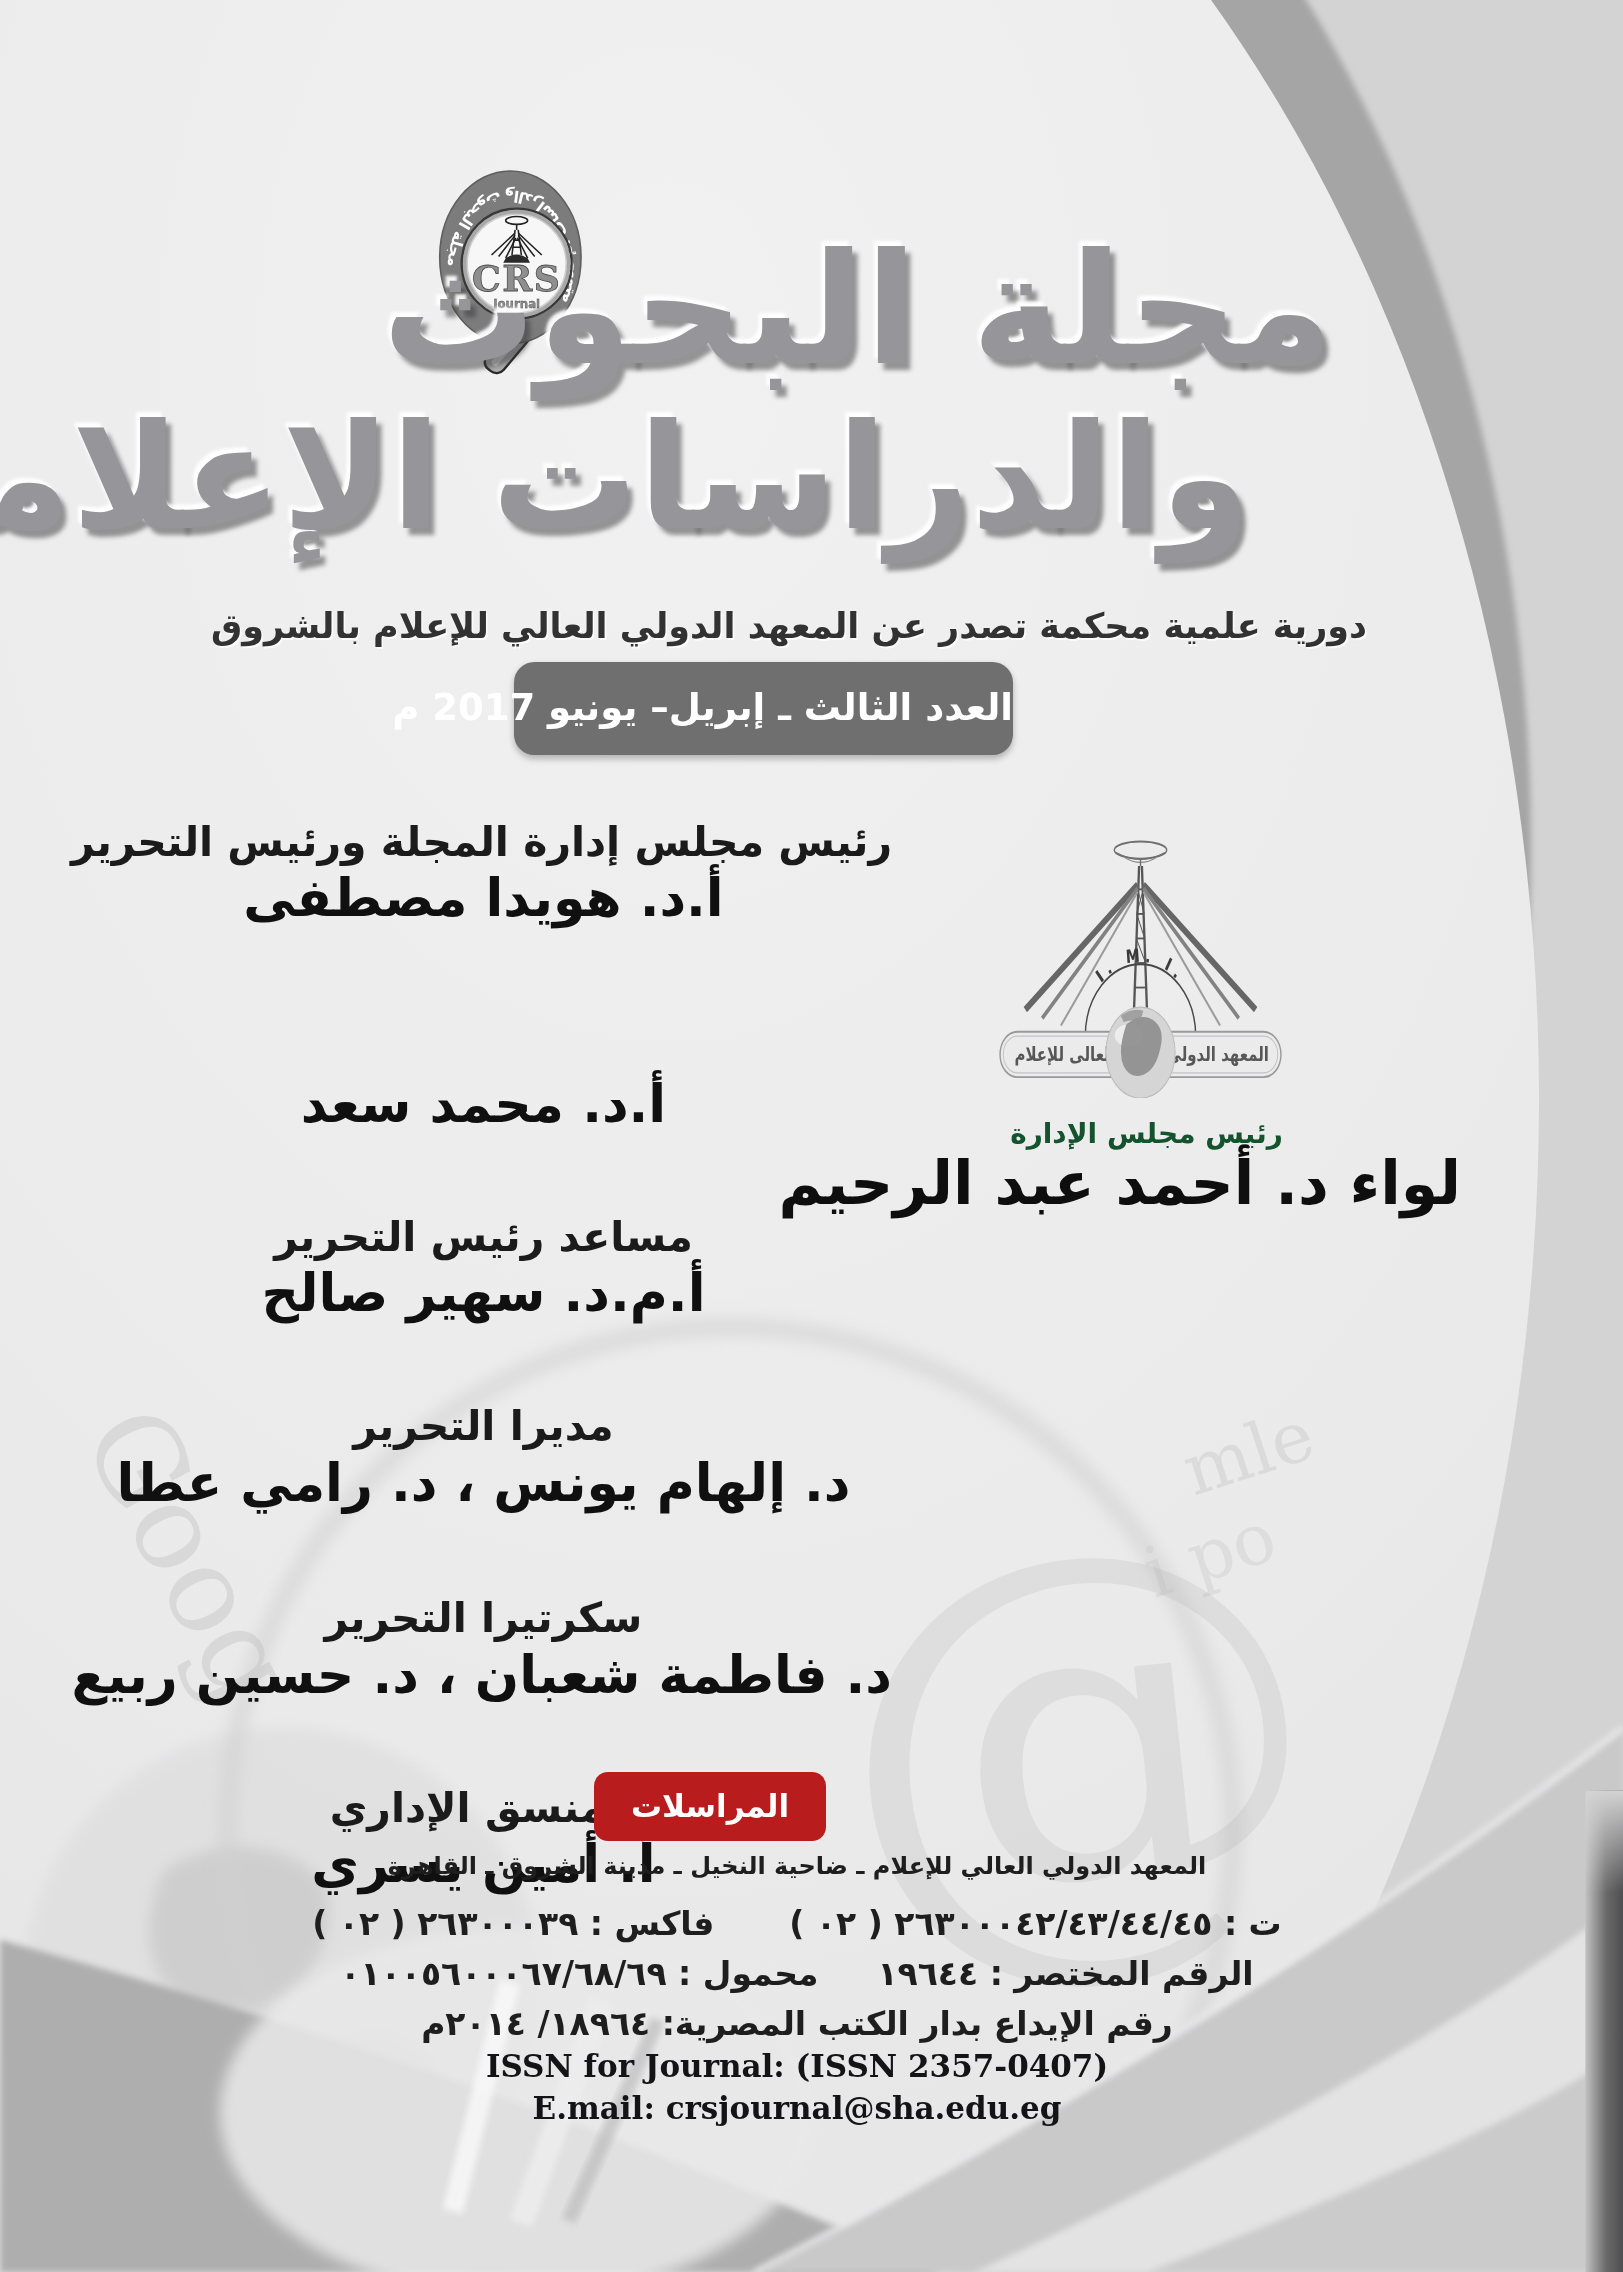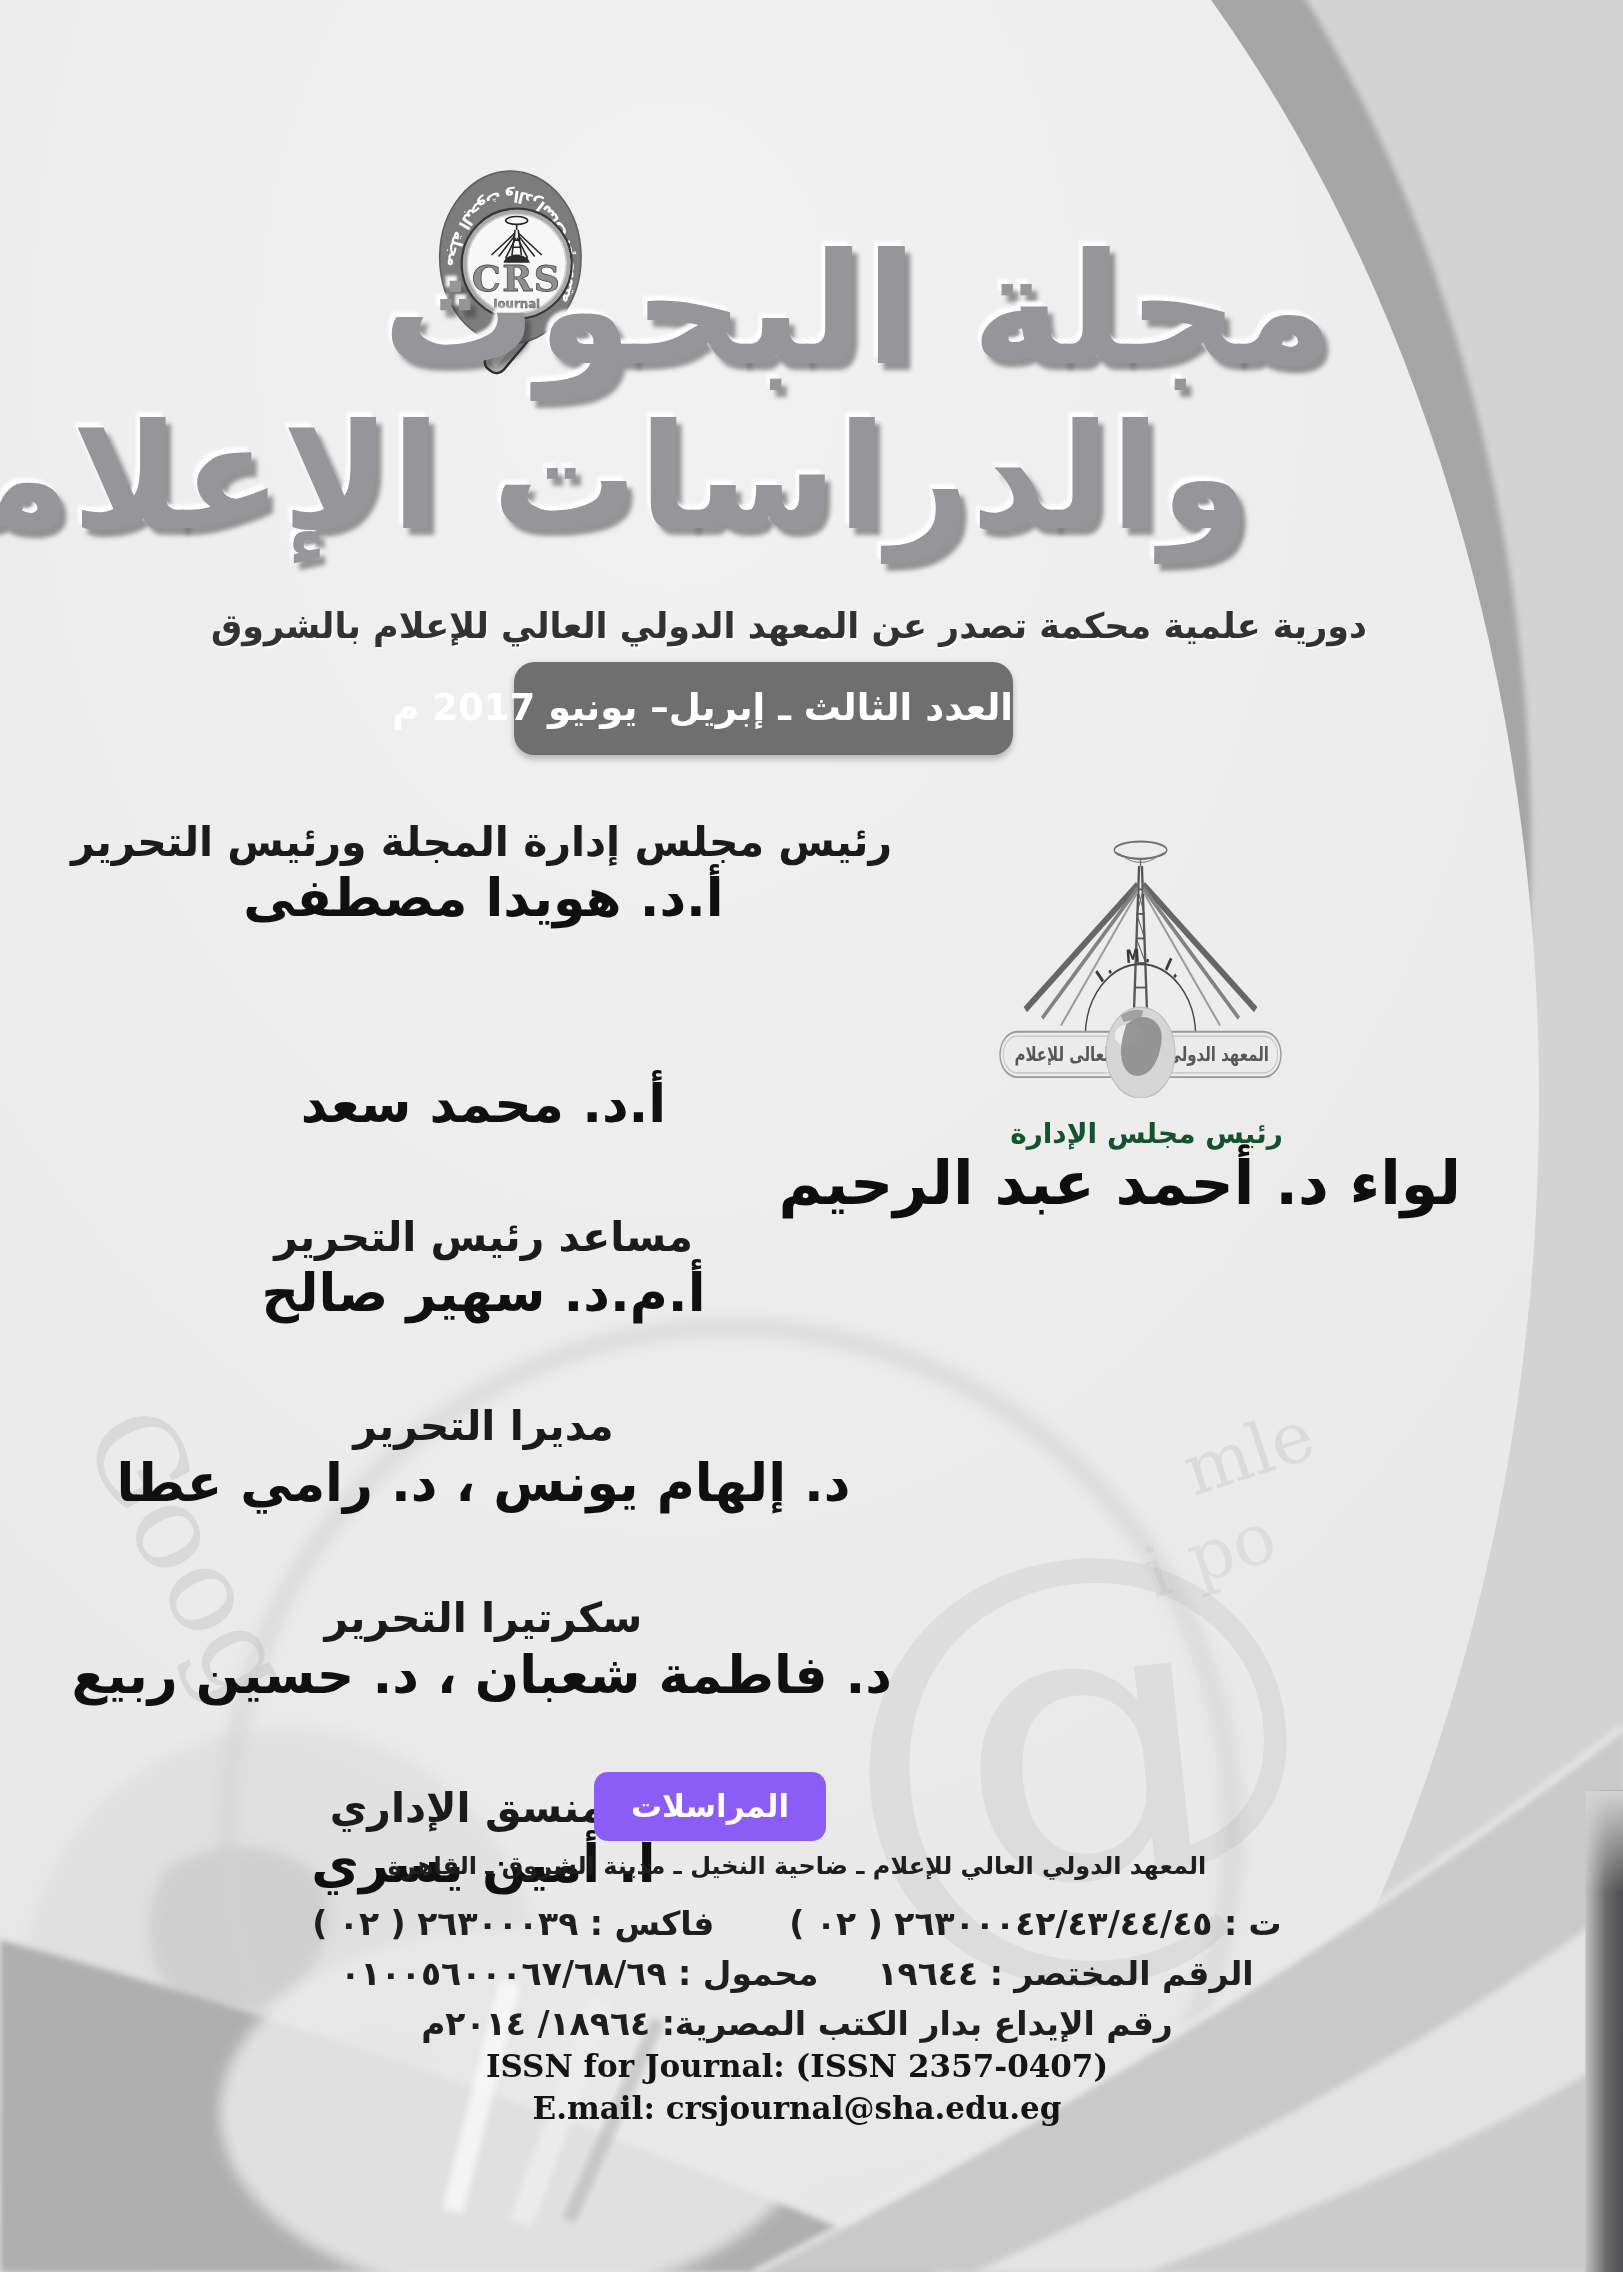--- a/index.html
+++ b/index.html
@@ -20,21 +20,21 @@
         border-radius:20.4px;color:#ffffff;font-size:37px;font-weight:bold;text-align:center;
         line-height:91px;direction:rtl;box-shadow:0 3.1px 6.3px rgba(0,0,0,.25);white-space:nowrap;}
   .ed-role,.ed-name{position:absolute;left:75px;width:817px;text-align:center;direction:rtl;
         color:#1b1b1c;white-space:nowrap;}
   .ed-role{font-size:41px;font-weight:bold;}
   .ed-name{font-size:52px;font-weight:bold;color:#101011;}
   .chair-role{position:absolute;left:1001px;top:1117px;width:291px;text-align:center;direction:rtl;
         font-size:28px;font-weight:bold;color:#14532d;white-space:nowrap;}
   .chair-name{position:absolute;left:903px;top:1148px;width:558px;text-align:left;direction:rtl;
         font-size:60px;font-weight:bold;color:#0e0e0f;white-space:nowrap;}
-  .corr-box{position:absolute;left:594px;top:1772px;width:232px;height:69px;background:#8b5cf6;
+  .corr-box{position:absolute;left:594px;top:1772px;width:232px;height:69px;background:#b91c1c;
         border-radius:14px;color:#fff;font-size:31px;font-weight:bold;text-align:center;
         line-height:68px;direction:rtl;}
   .f-line{position:absolute;left:157px;width:1280px;text-align:center;direction:rtl;color:#1e1e1f;
         font-weight:bold;white-space:nowrap;}
   .addr{top:1852px;font-size:24px;}
   .phones{top:1904px;font-size:33px;display:flex;justify-content:center;gap:75px;}
   .shortline{top:1954px;font-size:33px;display:flex;justify-content:center;gap:59px;}
   .deposit{top:2004px;font-size:33px;}
   .issn{top:2048px;font-family:"DejaVu Serif",serif;font-size:31px;color:#141417;}
   .email{top:2090px;font-family:"DejaVu Serif",serif;font-size:31px;color:#141417;}

